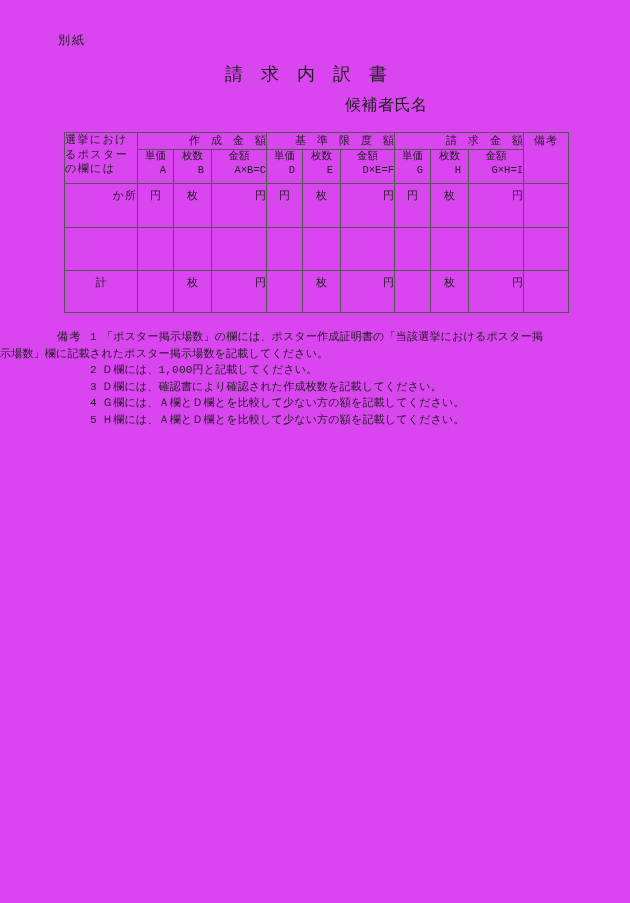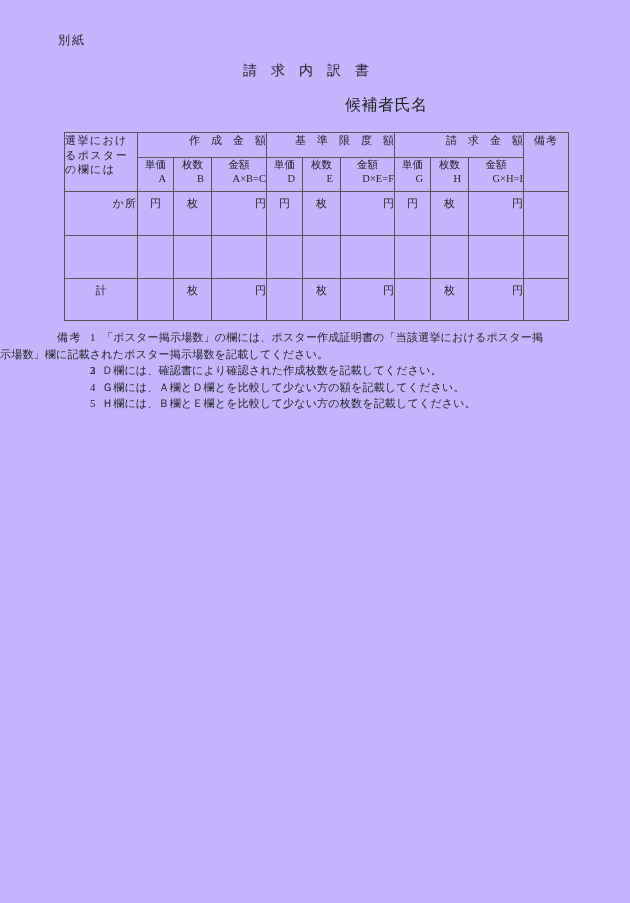--- a/index.html
+++ b/index.html
@@ -1,30 +1,30 @@
 <!DOCTYPE html>
 <html><head>
 <meta charset="utf-8">
 <style>
   html,body{margin:0;padding:0;background:#ffffff;}
   .page{
     position:relative;
     width:630px;height:903px;
-    background:#c4b5fd;
-    font-family:Liberation Serif, serif;
+    background:#d946ef;
+    font-family:Liberation Mono, monospace;
     color:#1e1e1e;
     overflow:hidden;
   }
   .attachment{
     position:absolute;left:58px;top:32px;
     font-size:12px;letter-spacing:2px;
   }
   .doc-title{
     position:absolute;left:0;top:62px;width:612px;
-    text-align:center;font-size:14px;
+    text-align:center;font-size:18px;
   }
   .candidate{
     position:absolute;left:345px;top:95px;
     font-size:16px;letter-spacing:0.5px;
   }
   table.form-table{
     position:absolute;left:64px;top:132px;
     border-collapse:collapse;table-layout:fixed;
     font-size:11px;
   }
@@ -103,21 +103,21 @@
         <col style="width:55px">
       <col style="width:36px">
         <col style="width:38px">
         <col style="width:54px">
       <col style="width:36px">
         <col style="width:38px">
         <col style="width:55px">
       <col style="width:45px">
     </colgroup>
     <tbody>
-      <tr style="height:25px">
+      <tr style="height:17px">
         <td rowspan="2" class="c-rowhead">
           <div>選挙におけ</div>
           <div>るポスター</div>
           <div>の欄には</div>
         </td>
         <td colspan="3" class="c-grouphead">作　成　金　額</td>
         <td colspan="3" class="c-grouphead">基　準　限　度　額</td>
         <td colspan="3" class="c-grouphead">請　求　金　額</td>
         <td rowspan="2" class="c-remarks">備考</td>
       </tr>
@@ -203,28 +203,29 @@
 
   <div class="notes">
     <div class="notes-row">
       <span class="notes-label">備考</span>
       <span class="note-num">1</span>
       <span class="note-text">「ポスター掲示場数」の欄には、ポスター作成証明書の「当該選挙におけるポスター掲</span>
     </div>
     <div class="notes-cont">示場数」欄に記載されたポスター掲示場数を記載してください。</div>
     <div class="notes-row">
       <span class="note-num">2</span>
+      <span class="note-text">Ｄ欄には、1,000円と記載してください。</span>
     </div>
     <div class="notes-row">
       <span class="note-num">3</span>
       <span class="note-text">Ｄ欄には、確認書により確認された作成枚数を記載してください。</span>
     </div>
     <div class="notes-row">
       <span class="note-num">4</span>
       <span class="note-text">Ｇ欄には、Ａ欄とＤ欄とを比較して少ない方の額を記載してください。</span>
     </div>
     <div class="notes-row">
       <span class="note-num">5</span>
-      <span class="note-text">Ｈ欄には、Ｂ欄とＥ欄とを比較して少ない方の枚数を記載してください。</span>
+      <span class="note-text">Ｈ欄には、Ａ欄とＤ欄とを比較して少ない方の額を記載してください。</span>
     </div>
   </div>
 
 </div>
 
 </body></html>

